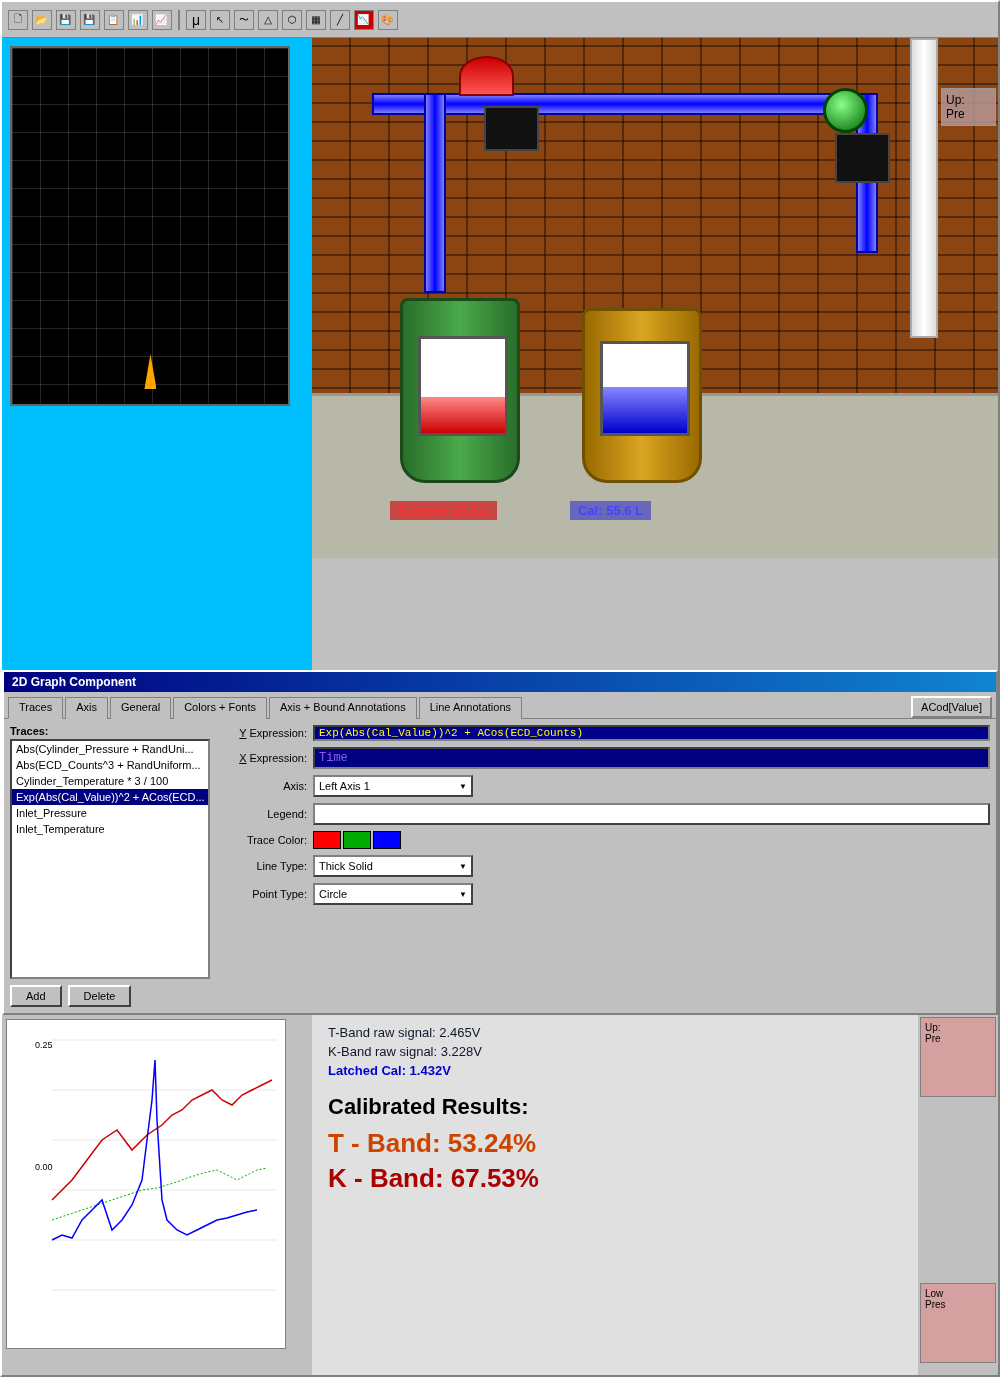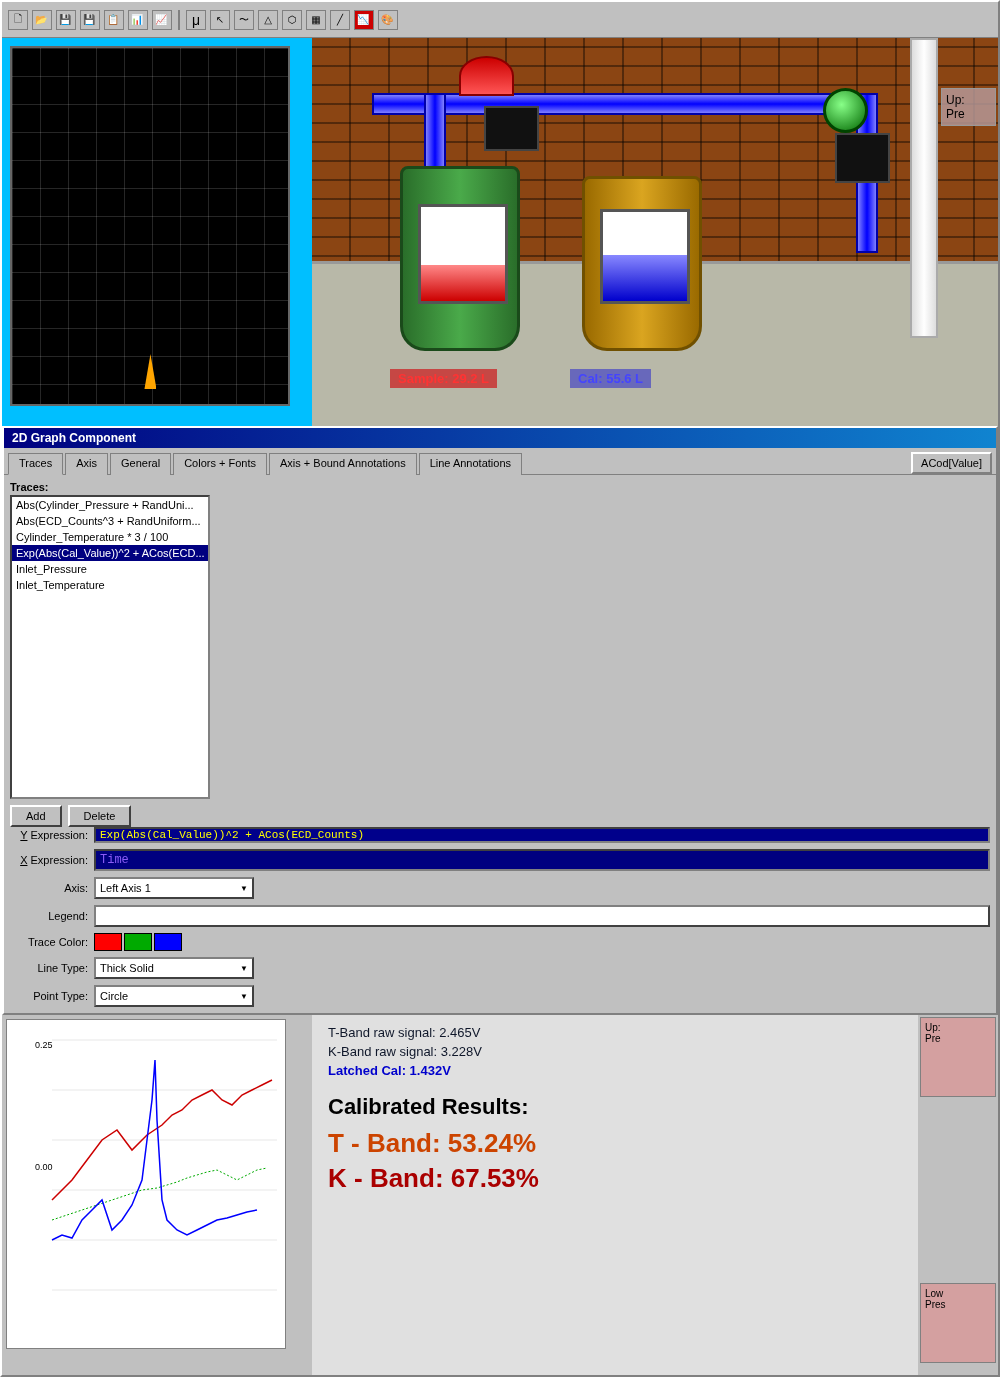--- a/index.html
+++ b/index.html
@@ -148,42 +148,41 @@
       background: #c0c0c0;
       border: 2px solid #fff;
       border-right-color: #808080;
       border-bottom-color: #808080;
       font-size: 11px;
       cursor: pointer;
     }
 
     .dialog-body {
       display: flex;
-      gap: 0;
+      gap: 9px;
       padding: 6px;
       position: relative;
-      flex-direction: column;
     }
 
     
     .traces-panel {
       width: 210px;
       display: flex;
       flex-direction: column;
     }
 
     .traces-label {
       font-size: 11px;
       font-weight: bold;
       margin-bottom: 2px;
     }
 
     .traces-list {
       width: 200px;
-      height: 304px;
+      height: 240px;
       background: white;
       border: 2px solid #808080;
       border-top-color: #404040;
       border-left-color: #404040;
       overflow-y: auto;
       font-size: 11px;
     }
 
     .trace-item {
       padding: 2px 4px;

